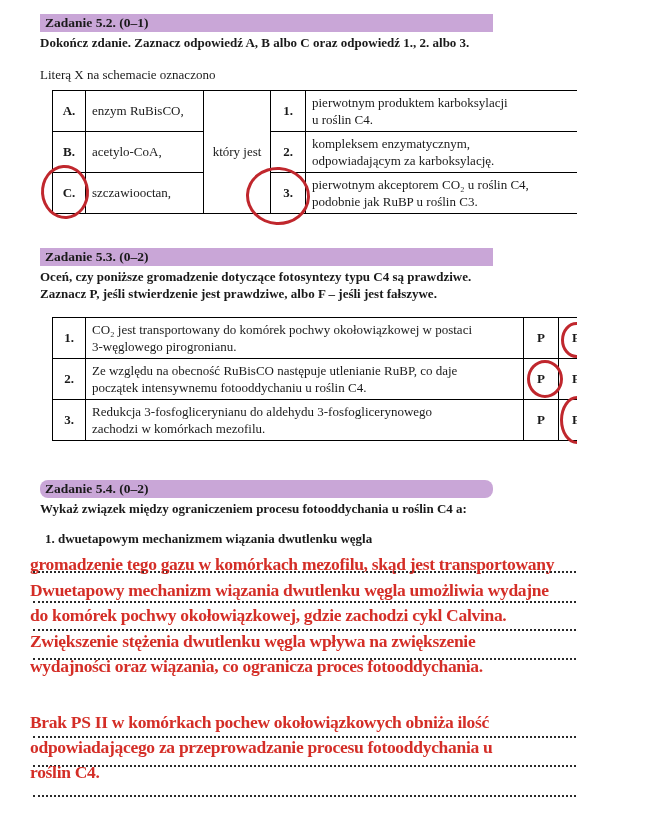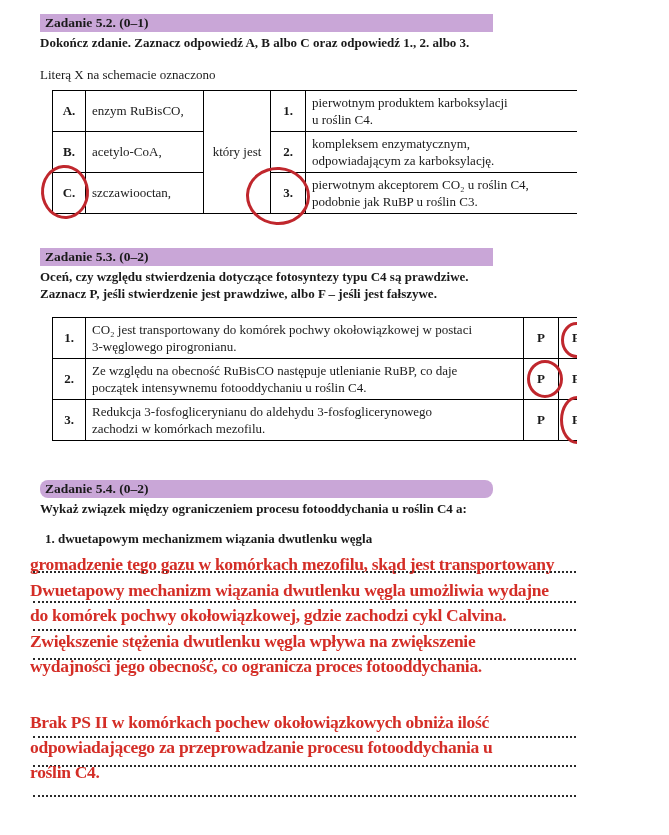--- a/index.html
+++ b/index.html
@@ -80,21 +80,21 @@
 
   <div class="circle" style="left:41px;top:165px;width:42px;height:48px;transform:rotate(-4deg);"></div>
   <div class="circle" style="left:246px;top:167px;width:58px;height:52px;border-width:3.5px;transform:rotate(3deg);"></div>
 
   <div class="bar" style="top:248px;">Zadanie 5.3. (0–2)</div>
   <div class="badge" style="top:248px;">
     <div class="badge-num">5.3.</div>
     <div class="badge-pts">0–1–2</div>
     <div class="badge-blank"></div>
   </div>
-  <div class="txt b" style="top:268px;width:560px;">Oceń, czy względu stwierdzenia dotyczące fotosyntezy typu C4 są prawdziwe.</div>
+  <div class="txt b" style="top:268px;width:560px;">Oceń, czy poniższe gromadzenie dotyczące fotosyntezy typu C4 są prawdziwe.</div>
   <div class="txt b" style="top:285px;width:560px;">Zaznacz P, jeśli stwierdzenie jest prawdziwe, albo F – jeśli jest fałszywe.</div>
 
   <table class="tbl" style="left:52px;top:317px;width:541px;">
     <colgroup>
         <col style="width:33px">
         <col style="width:438px">
         <col style="width:35px">
         <col style="width:35px">
       </colgroup>
     <tbody>
@@ -138,21 +138,21 @@
   <div class="dots" style="top:571px;"></div>
   <div class="dots" style="top:601px;"></div>
   <div class="dots" style="top:629px;"></div>
   <div class="dots" style="top:658px;"></div>
 
   <div class="ans ans1" style="top:552px;">
     <div class="red-line">gromadzenie tego gazu w komórkach mezofilu, skąd jest transportowany</div>
     <div class="red-line">Dwuetapowy mechanizm wiązania dwutlenku węgla umożliwia wydajne</div>
     <div class="red-line">do komórek pochwy okołowiązkowej, gdzie zachodzi cykl Calvina.</div>
     <div class="red-line">Zwiększenie stężenia dwutlenku węgla wpływa na zwiększenie</div>
-    <div class="red-line">wydajności jego obecność, co ogranicza proces fotooddychania.</div>
+    <div class="red-line">wydajności oraz wiązania, co ogranicza proces fotooddychania.</div>
   </div>
 
 
   <div class="dots" style="top:736px;"></div>
   <div class="dots" style="top:765px;"></div>
   <div class="dots" style="top:795px;"></div>
 
   <div class="ans ans2" style="top:710px;">
     <div class="red-line">Brak PS II w komórkach pochew okołowiązkowych obniża ilość</div>
     <div class="red-line">odpowiadającego za przeprowadzanie procesu fotooddychania u</div>

